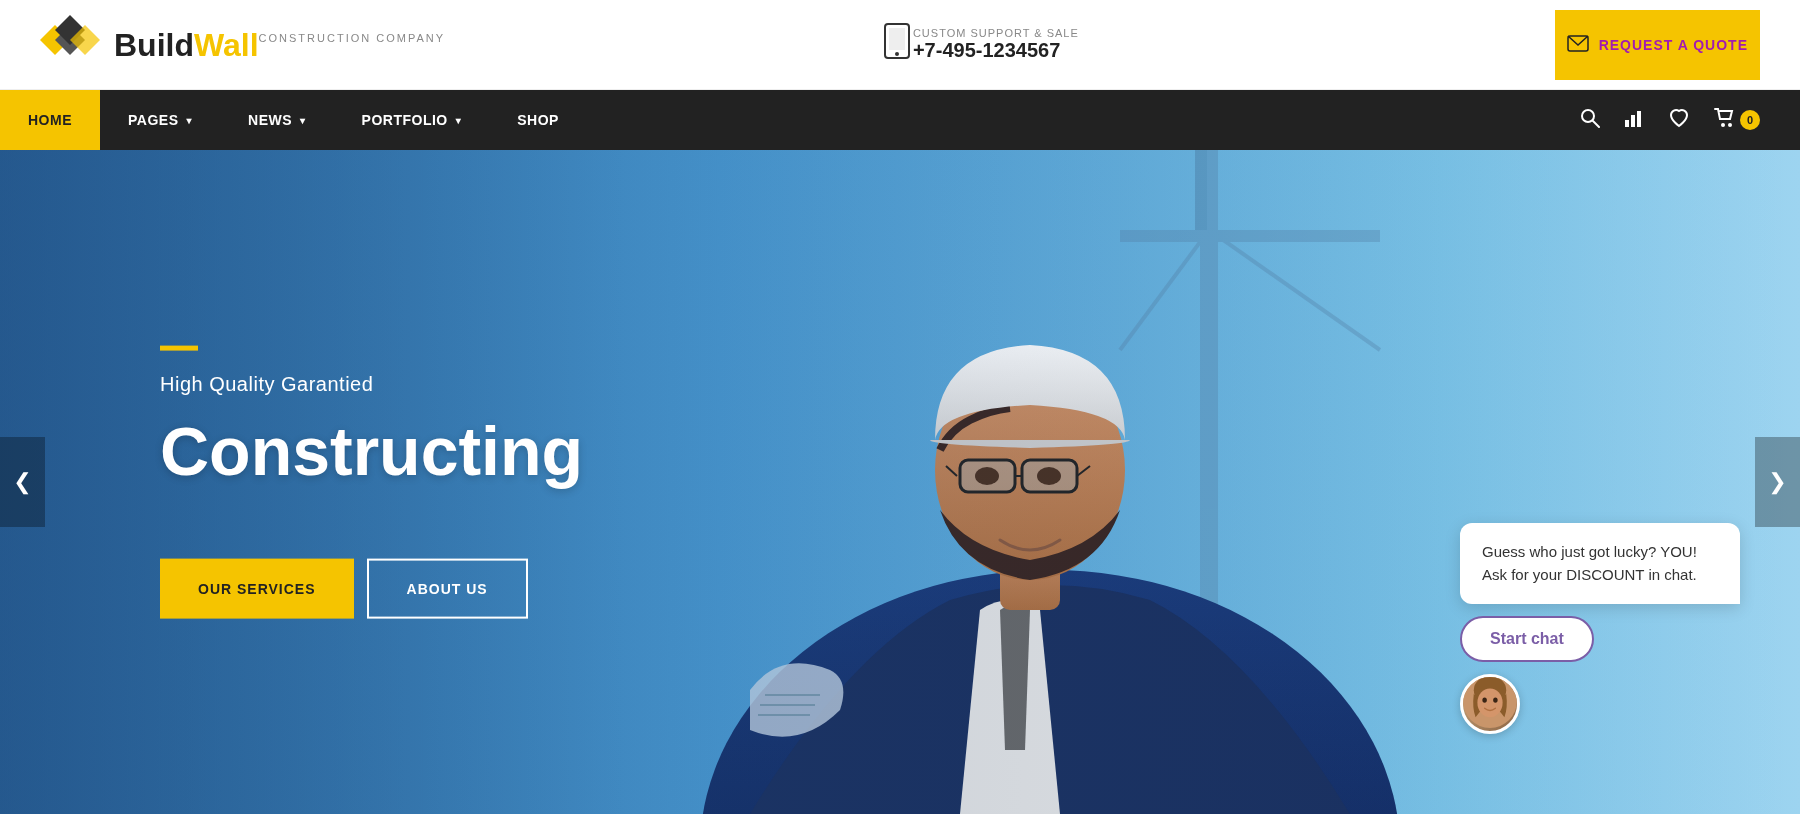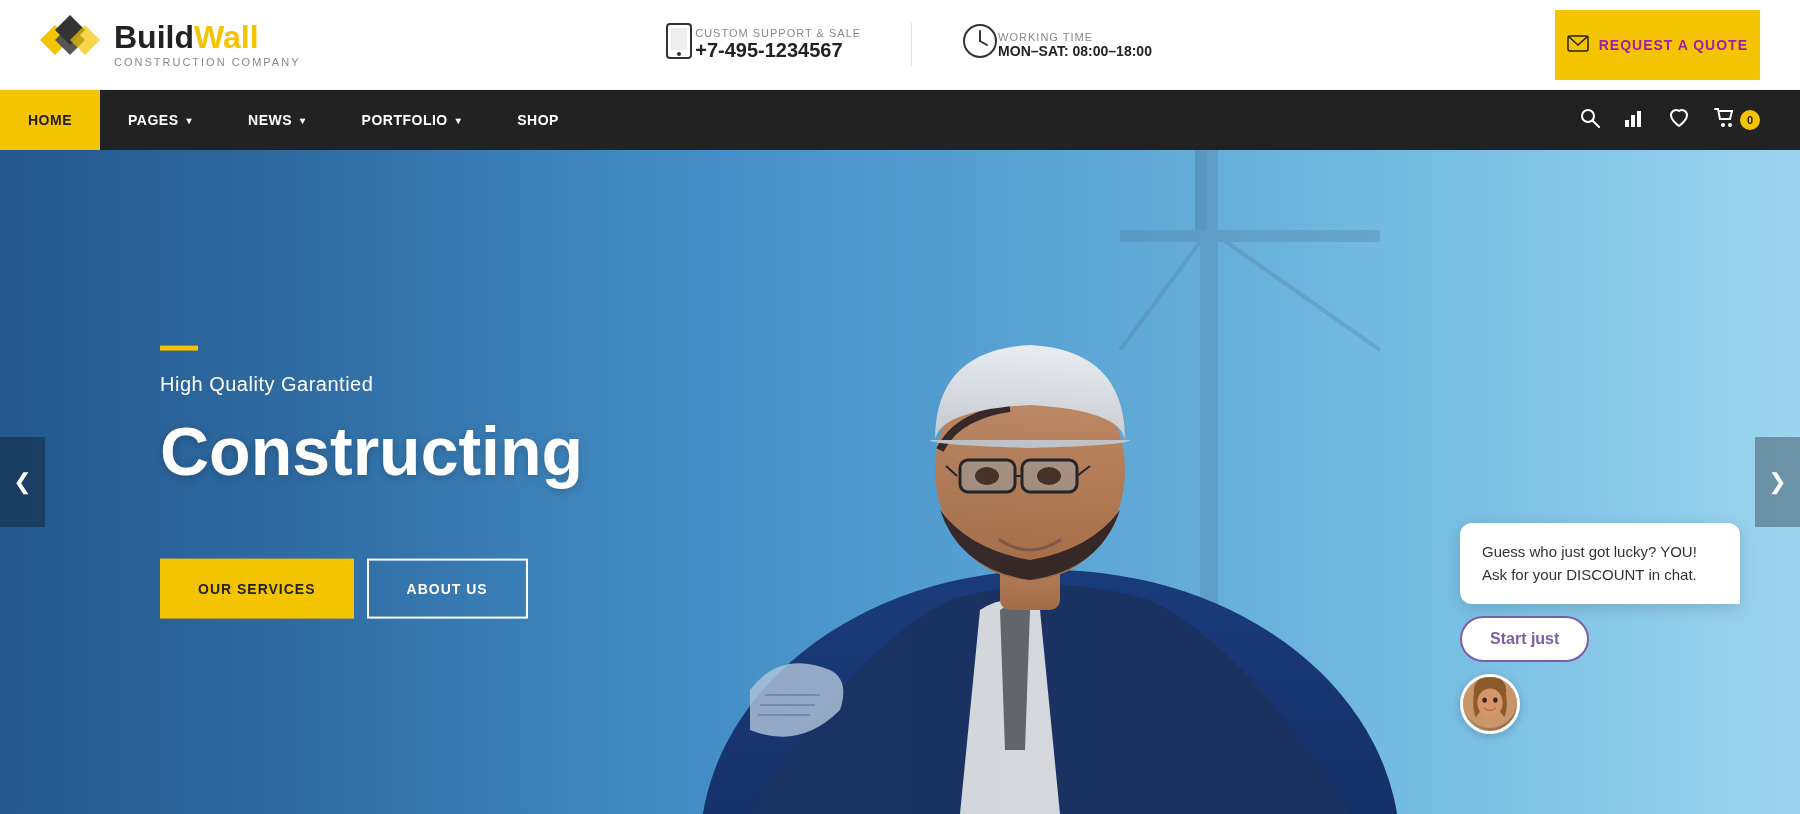--- a/index.html
+++ b/index.html
@@ -19,21 +19,20 @@
       display: flex;
       align-items: center;
       gap: 14px;
     }
     .logo-icon {
       width: 60px;
       height: 60px;
     }
     .logo-text-area {
       display: flex;
-      flex-direction: column;
     }
     .logo-name {
       font-size: 32px;
       font-weight: 900;
       line-height: 1;
     }
     .logo-name .build { color: #222; }
     .logo-name .wall { color: #f5c400; }
     .logo-sub {
       font-size: 11px;
@@ -331,33 +330,20 @@
           <rect x="8" y="5" width="16" height="22" fill="#eee"></rect>
           <circle cx="16" cy="31" r="2" fill="#333"></circle>
         </svg>
       </span>
       <div class="header-info-text">
         <div class="header-info-label">CUSTOM SUPPORT &amp; SALE</div>
         <div class="header-info-value">+7-495-1234567</div>
       </div>
     </div>
 
-    <div class="header-info" style="border-right:none;">
-      <span class="header-info-icon">
-        <svg width="36" height="36" viewBox="0 0 36 36" fill="none">
-          <circle cx="18" cy="18" r="16" stroke="#333" stroke-width="2" fill="none"></circle>
-          <line x1="18" y1="8" x2="18" y2="18" stroke="#333" stroke-width="2" stroke-linecap="round"></line>
-          <line x1="18" y1="18" x2="25" y2="22" stroke="#333" stroke-width="2" stroke-linecap="round"></line>
-        </svg>
-      </span>
-      <div class="header-info-text">
-        <div class="header-info-label">WORKING TIME</div>
-        <div class="header-info-value2">MON–SAT: 08:00–18:00</div>
-      </div>
-    </div>
   </div>
 
   <button class="header-cta">
     <span>
       <svg width="22" height="17" viewBox="0 0 22 17" fill="none">
         <rect x="1" y="1" width="20" height="15" rx="2" stroke="#222" stroke-width="1.5" fill="none"></rect>
         <polyline points="1,1 11,10 21,1" stroke="#222" stroke-width="1.5" fill="none"></polyline>
       </svg>
     </span>
     <span>REQUEST A QUOTE</span>
@@ -514,21 +500,21 @@
       <button class="btn-about">ABOUT US</button>
     </div>
   </div>
 
   <div class="hero-right-arrow">
     <span>❯</span>
   </div>
 
   <div class="chat-widget" style="z-index:20;">
     <div class="chat-bubble">Guess who just got lucky? YOU! Ask for your DISCOUNT in chat.</div>
-    <button class="chat-start-btn">Start just</button>
+    <button class="chat-start-btn">Start chat</button>
     <div class="chat-avatar">
       <svg width="60" height="60" viewBox="0 0 60 60">
         <circle cx="30" cy="30" r="30" fill="#c9956a"></circle>
 
         <ellipse cx="30" cy="18" rx="18" ry="16" fill="#8B5C2A"></ellipse>
         <path d="M12 22 Q10 38 14 48 Q20 40 24 36" fill="#8B5C2A"></path>
         <path d="M48 22 Q50 38 46 48 Q40 40 36 36" fill="#8B5C2A"></path>
 
         <ellipse cx="30" cy="32" rx="14" ry="16" fill="#d4956a"></ellipse>
 

